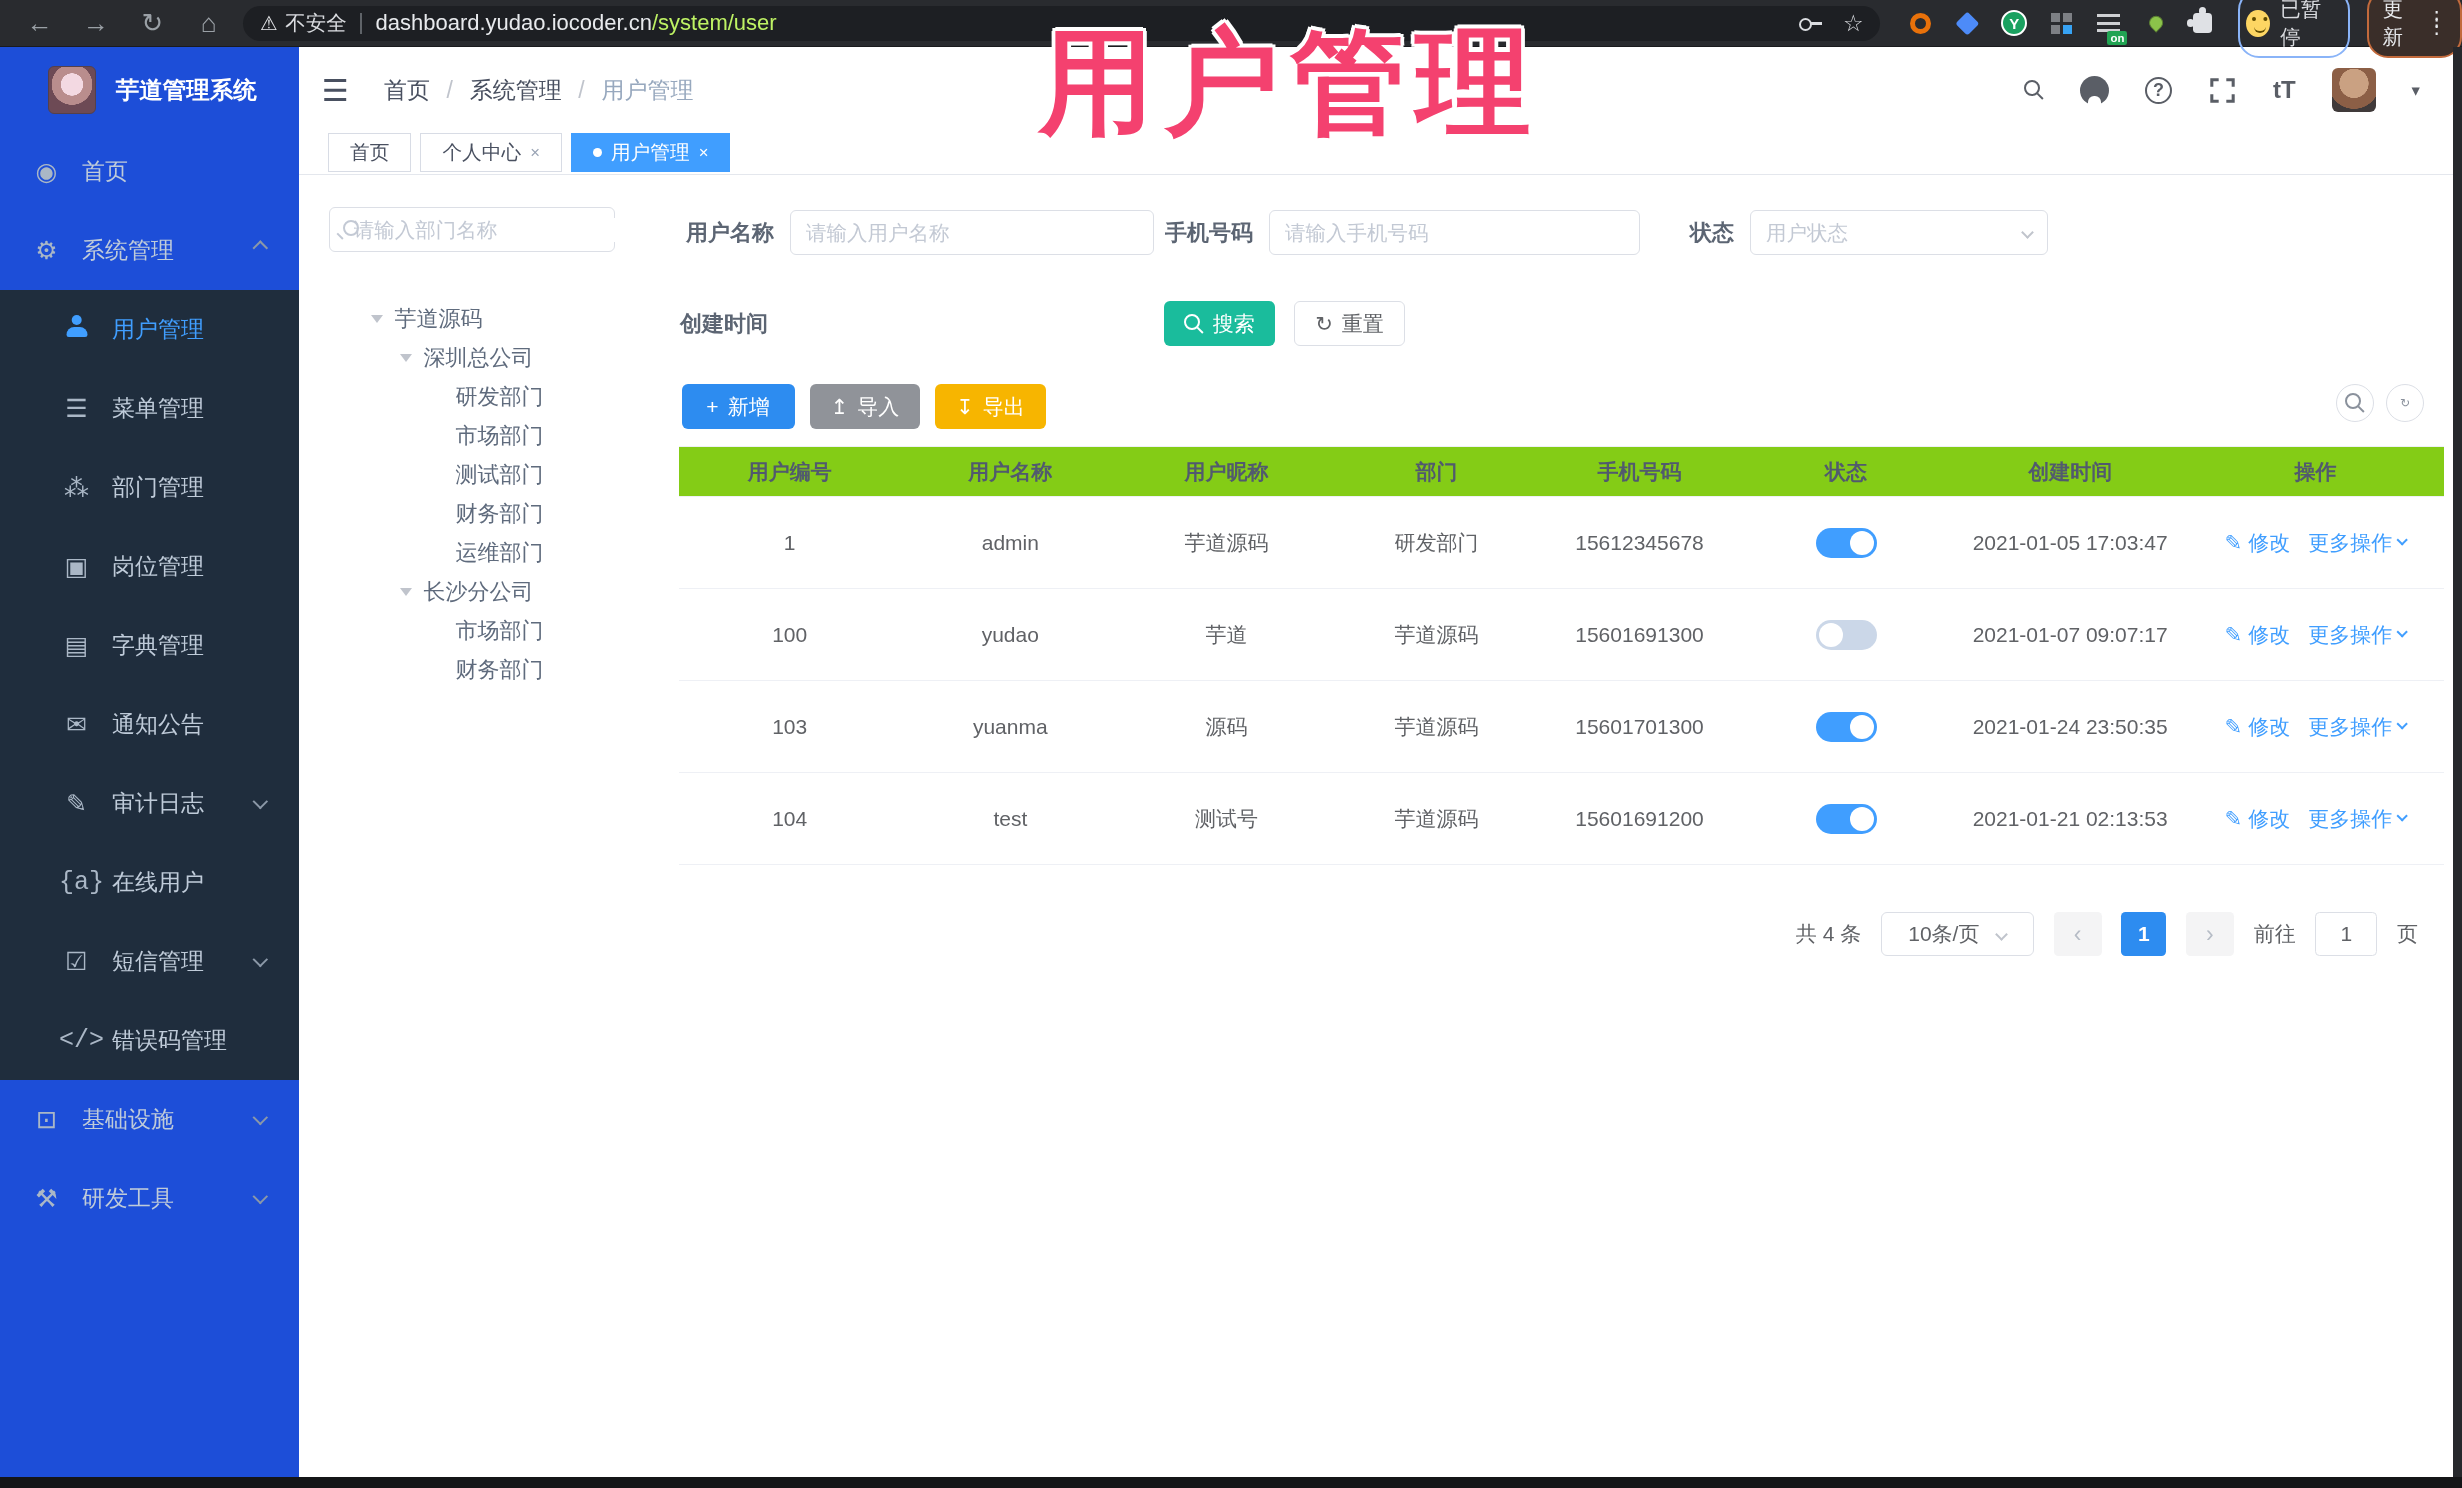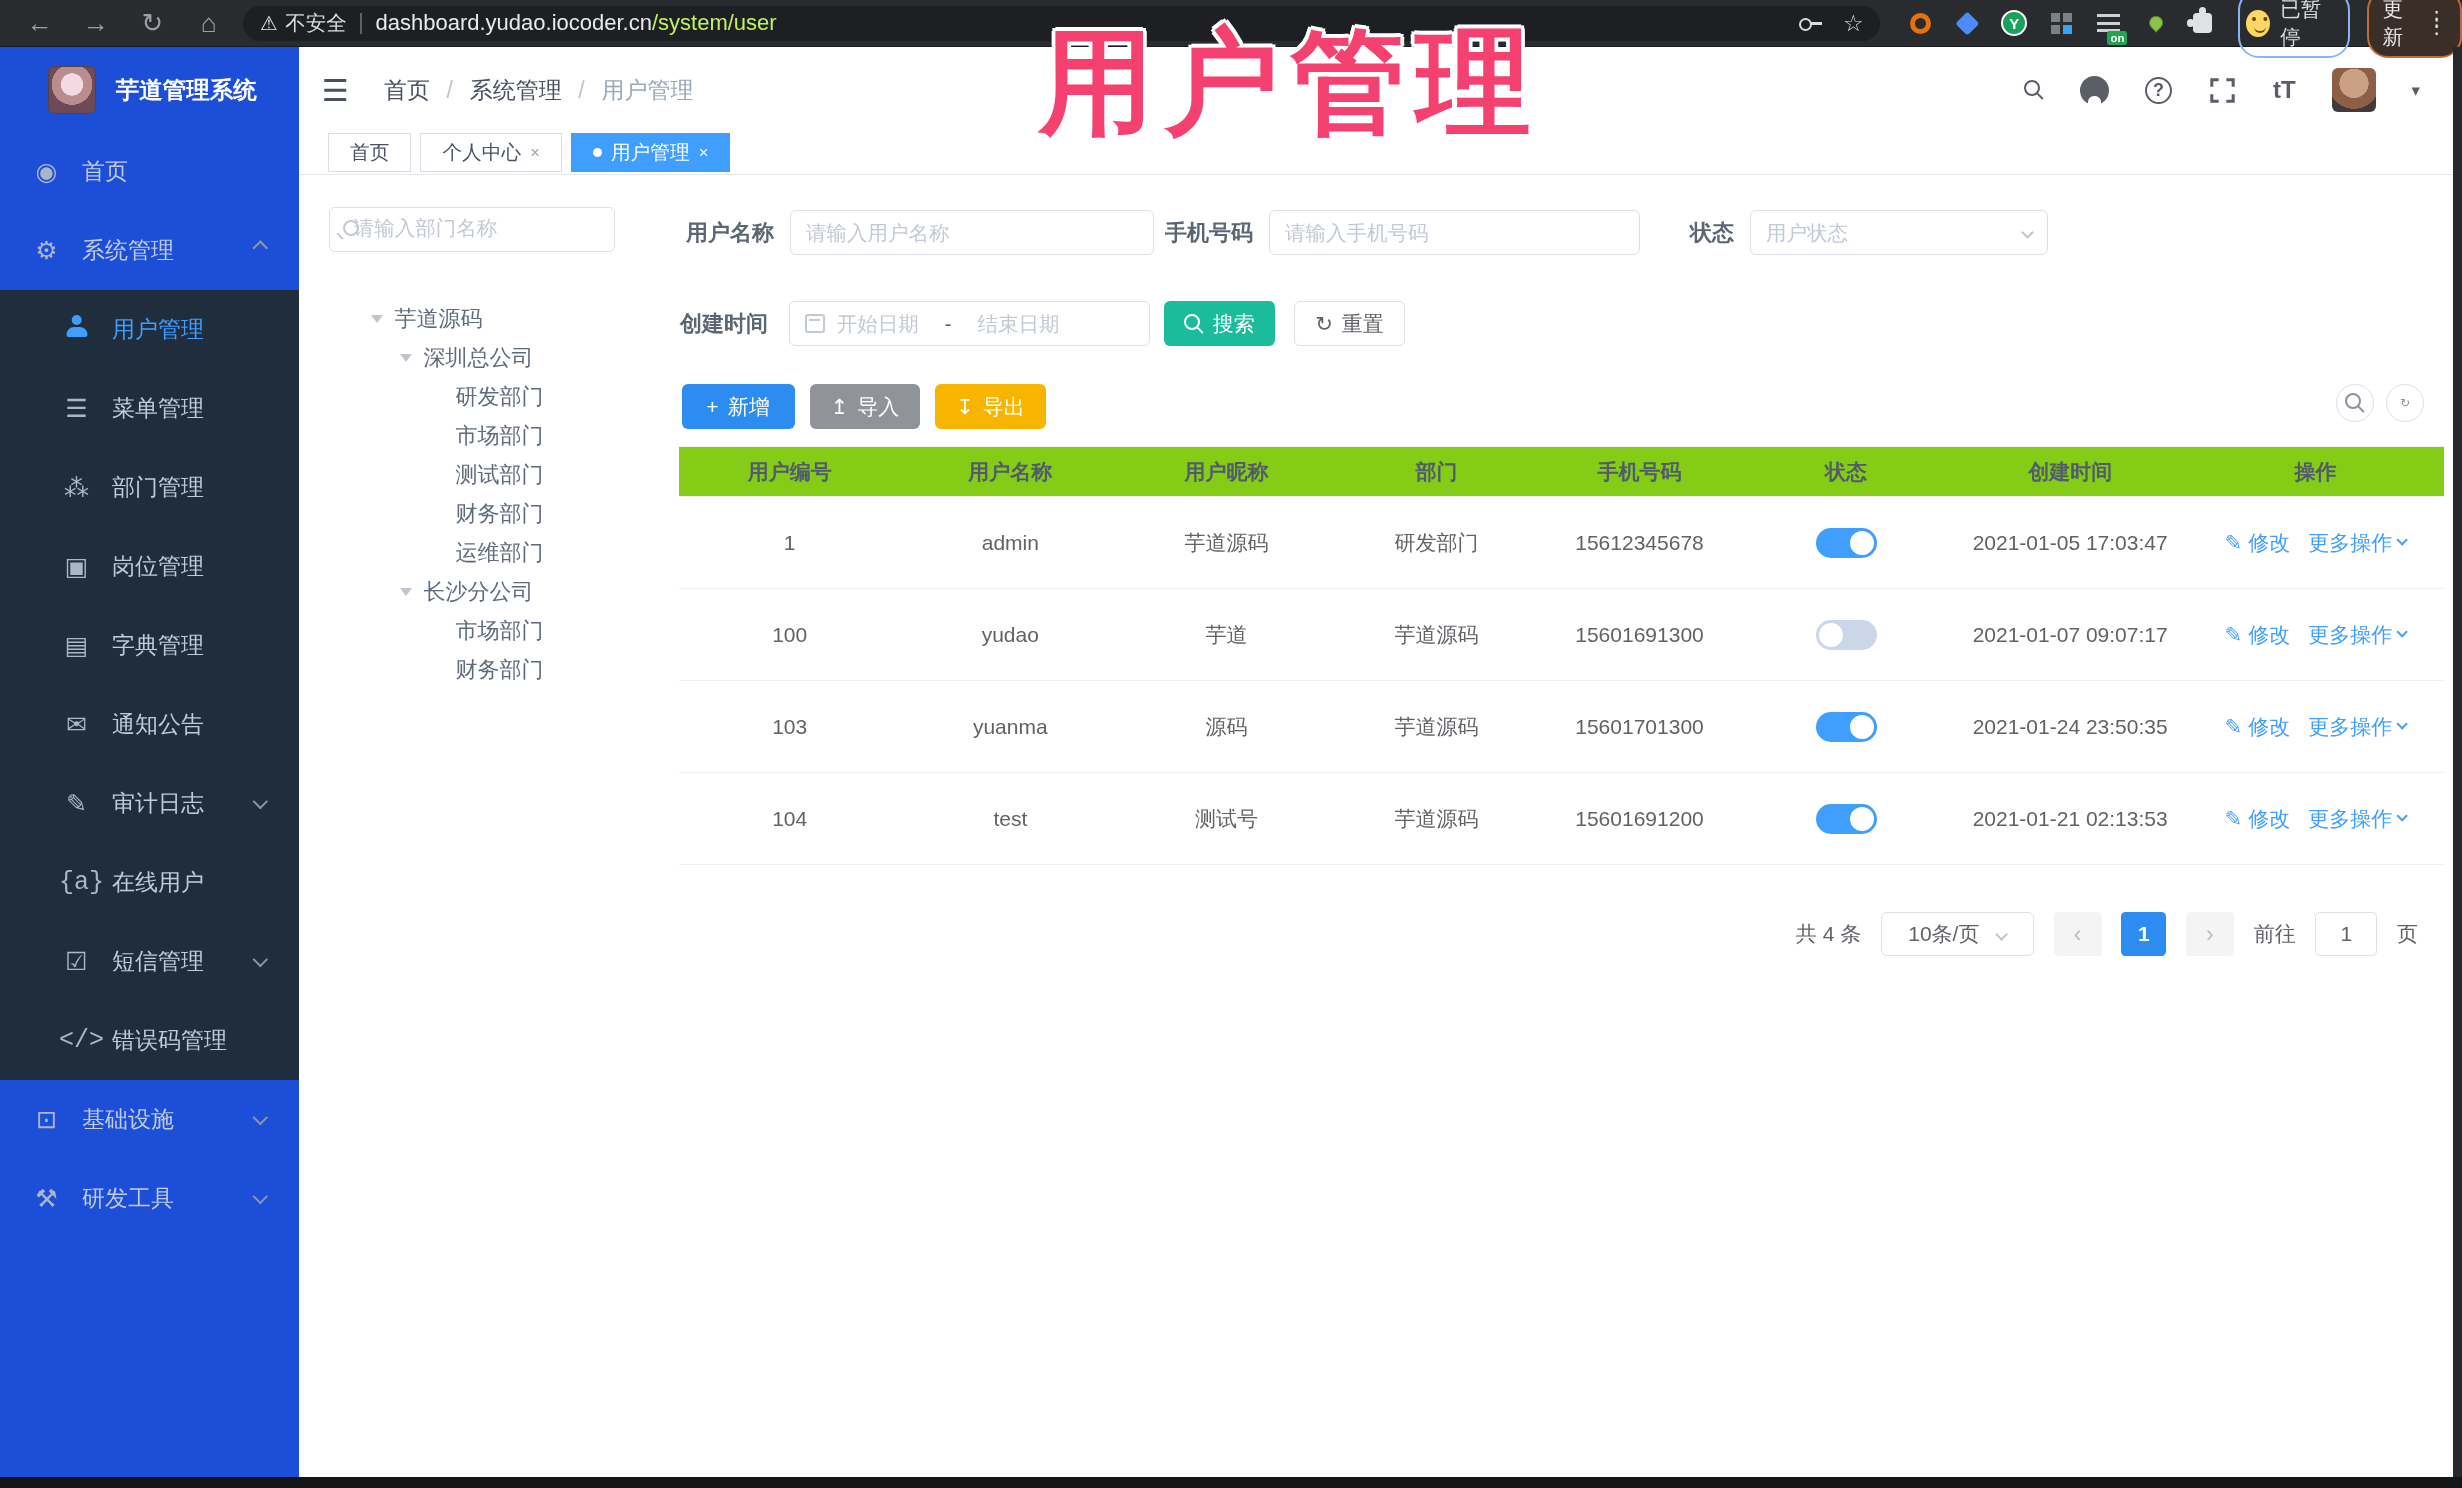--- a/index.html
+++ b/index.html
@@ -96,21 +96,21 @@
   .tag{height:39px;display:flex;align-items:center;gap:9px;border:1.5px solid #d8dce5;background:#fff;color:#495060;font-size:19.7px;padding:0 21px;cursor:pointer}
   .tag .x{color:#9aa4b5;font-size:16.7px}
   .tag.active{background:#409eff;border-color:#409eff;color:#fff}
   .tag.active .x{color:#fff}
   .dot{width:9px;height:9px;border-radius:50%;background:#fff;display:inline-block}
 
   
   .content{position:relative;flex:1;background:#fff;overflow:hidden}
   .treepanel{position:absolute;left:29.5px;top:32px;width:303px}
   .tsearch{width:286px;height:45px;border:1.5px solid #dcdfe6;border-radius:6px;display:flex;align-items:center;padding:0 13.6px;color:#c0c4cc;gap:10.6px}
-  .tsearch input{border:none;outline:none;font-size:20.5px;flex:1;color:#606266;font-family:Liberation Mono, monospace}
+  .tsearch input{border:none;outline:none;font-size:20.5px;flex:1;color:#606266;font-family:Liberation Sans, sans-serif}
   .tsearch input::placeholder{color:#c3c9d4}
   .tree{margin-top:47px;font-size:22px;color:#5f6b7d}
   .tnode{height:39px;display:flex;align-items:center;cursor:pointer}
   .tcaret{width:0;height:0;border-left:6.8px solid transparent;border-right:6.8px solid transparent;border-top:8.3px solid #c0c4cc;margin-right:12px;flex:none}
   .lv1{padding-left:42px}.lv2{padding-left:71px}.lv3{padding-left:127px}
 
   .formcol{position:absolute;left:381px;top:0;width:1765px;height:100%}
   .flabel{font-size:22px;font-weight:bold;color:#5c6573;position:absolute;line-height:45px}
   .finput{position:absolute;height:45px;border:1.5px solid #dcdfe6;border-radius:6px;background:#fff;display:flex;align-items:center;padding:0 15px;font-size:20.5px;color:#c3c9d4}
   .finput input{border:none;outline:none;flex:1;font-size:20.5px;font-family:inherit;color:#606266}
@@ -379,26 +379,20 @@
           <div class="finput" style="left:589px;top:35px;width:371px">
             <input placeholder="请输入手机号码" style="">
           </div>
           <span class="flabel" style="left:1010px;top:35px">状态</span>
           <div class="finput" style="left:1070px;top:35px;width:298px">
             <span>用户状态</span>
             <span class="selcaret chevg"></span>
           </div>
 
           <span class="flabel" style="left:0;top:126px">创建时间</span>
-          <div class="finput" style="left:109px;top:126px;width:361px">
-            <span class="cal"></span>
-            <span>开始日期</span>
-            <span style="margin:0 26px;color:#606266">-</span>
-            <span>结束日期</span>
-          </div>
           <div class="btn teal" style="left:484px;top:126px;width:111px">
             <span class="mag"></span>
             <span>搜索</span>
           </div>
           <div class="btn plain" style="left:614px;top:126px;width:111px">
             <span>↻</span>
             <span>重置</span>
           </div>
 
           <div class="btn blue" style="left:1.5px;top:209px;width:113px">

